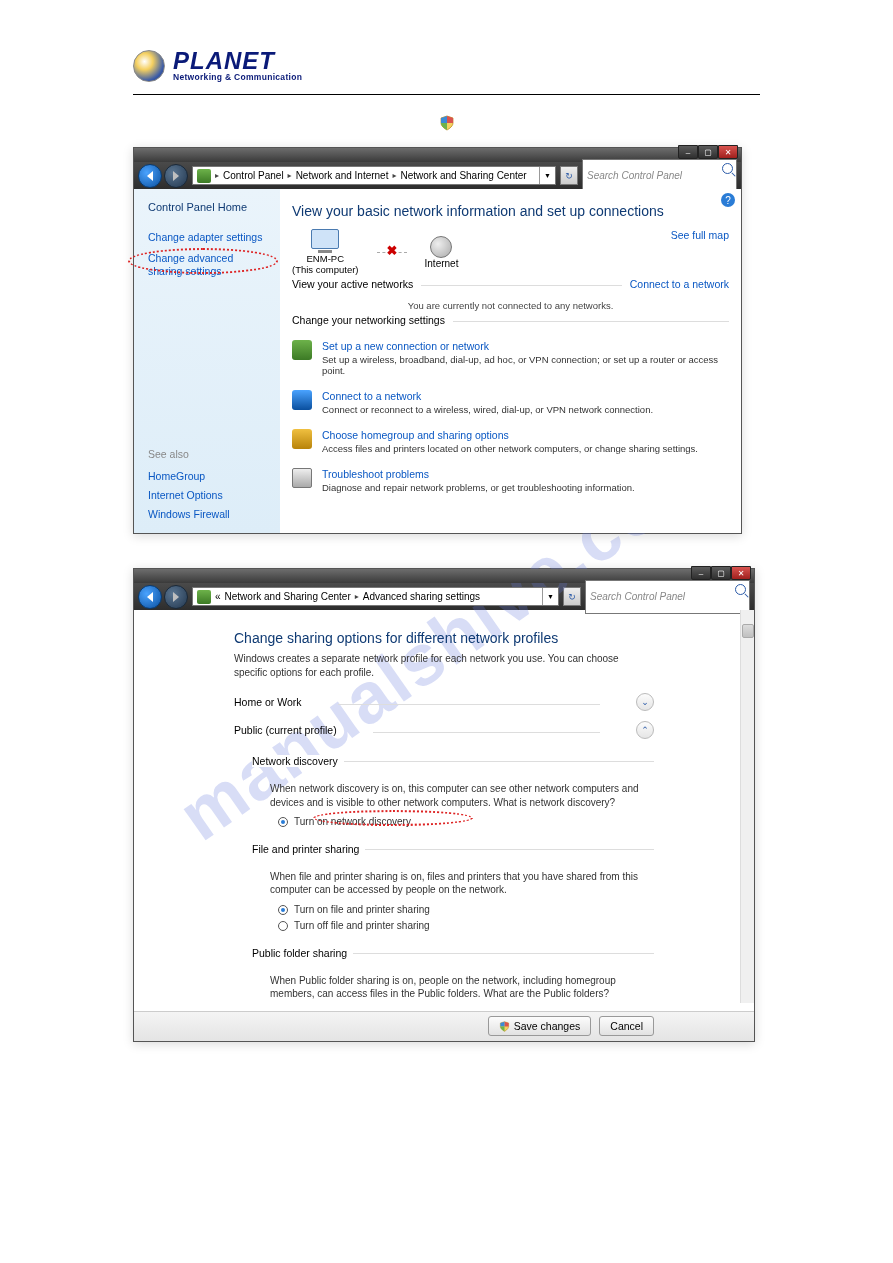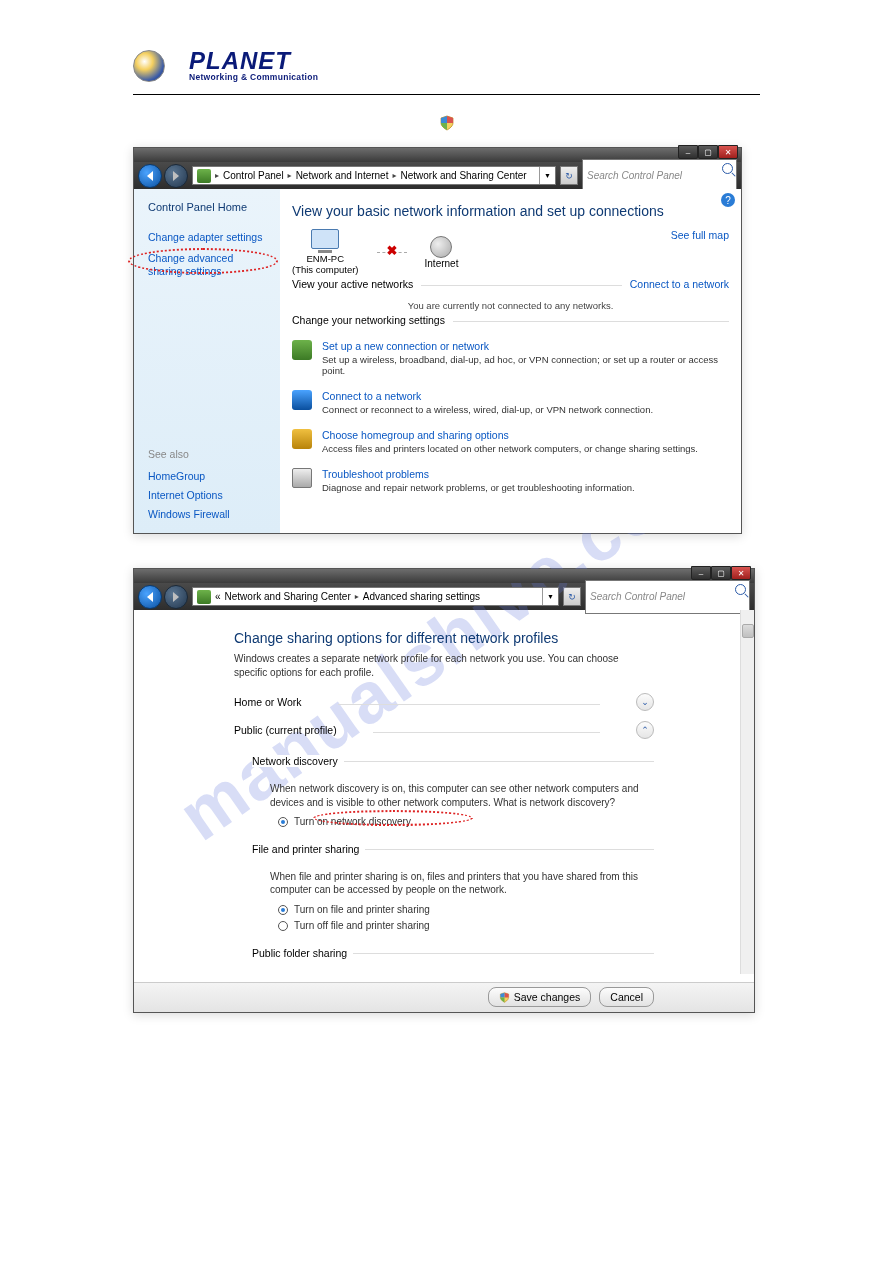--- a/index.html
+++ b/index.html
@@ -1,19 +1,19 @@
 <!DOCTYPE html>
 <html><head>
 <meta charset="utf-8">
 <style>
   * { box-sizing: border-box; }
   body { margin:0; background:#fff; font-family: "Segoe UI", Arial, sans-serif; width:893px; }
   .page { padding: 50px 133px 0 133px; }
   .header { border-bottom: 1px solid #000; padding-bottom: 12px; margin-bottom: 18px; }
-  .logo-wrap { display:flex; align-items:center; gap:24px; }
+  .logo-wrap { display:flex; align-items:center; gap:8px; }
   .logo-globe { width:32px; height:32px; border-radius:50%; background: radial-gradient(circle at 35% 35%, #fff, #f5d060 30%, #3a5ba8 70%, #1a2f6a); border:1px solid #888;}
   .logo-txt { display:flex; flex-direction:column; }
   .logo-main { font-weight:800; font-style:italic; color:#0a1a78; font-size:24px; letter-spacing:1px; line-height:0.9;}
   .logo-sub { font-size:8.5px; font-weight:700; color:#0a1a78; letter-spacing:0.3px;}
   .shield { display:inline-block; vertical-align:middle; }
 
   
   .win { border:1px solid #555; background:#fff; box-shadow: 0 2px 10px rgba(0,0,0,0.15); margin-bottom:34px;}
   .titlebar { height:14px; background: linear-gradient(#6d6d6d,#3a3a3a); position:relative;}
   .titlebar .ctrls { position:absolute; right:3px; top:-3px; display:flex; gap:0;}
@@ -80,21 +80,21 @@
   .chev-btn{width:18px;height:18px;border:1px solid #bbb;border-radius:50%;background:linear-gradient(#fcfcfc,#e5e5e5);display:flex;align-items:center;justify-content:center;font-size:9px;color:#2a5aa8;}
   .subsect{margin:2px 0 8px 18px;font-size:10.5px;}
   .subsect .rule{border-bottom:1px solid #ddd;margin:2px 0 6px 0;position:relative;}
   .subsect .rule span{position:relative;top:6px;background:#fff;padding-right:6px;}
   .subsect .body{margin-left:18px;font-size:10px;color:#333;line-height:1.35;}
   .radio-row{display:flex;align-items:center;gap:6px;margin:3px 0;font-size:10px;}
   .radio{width:10px;height:10px;border:1px solid #555;border-radius:50%;background:#fff;position:relative;}
   .radio.sel::after{content:"";position:absolute;left:2px;top:2px;width:4px;height:4px;background:#2a7cd6;border-radius:50%;}
   .red-circle2{position:absolute;left:35px;top:-5px;width:160px;height:16px;border:2.5px dotted #d22;border-radius:50%;pointer-events:none;}
   .btnbar{height:30px;background:linear-gradient(#f4f4f4,#e4e4e4);border-top:1px solid #ccc;display:flex;align-items:center;justify-content:flex-end;gap:8px;padding-right:100px;}
-  .btn{height:20px;padding:0 10px;background:linear-gradient(#fcfcfc,#e2e2e2);border:1px solid #999;border-radius:8px;font-size:10.5px;display:flex;align-items:center;gap:4px;}
+  .btn{height:20px;padding:0 10px;background:linear-gradient(#fcfcfc,#e2e2e2);border:1px solid #999;border-radius:3px;font-size:10.5px;display:flex;align-items:center;gap:4px;}
   .btn .shield-s{width:11px;height:11px;}
   .scrollbar-stub{position:absolute;right:0;top:0;width:14px;height:100%;background:#f0f0f0;border-left:1px solid #ddd;}
   .scroll-thumb{position:absolute;left:1px;top:14px;width:12px;height:14px;background:linear-gradient(#dcdcdc,#c0c0c0);border:1px solid #aaa;border-radius:2px;}
 
   
   .wm{position:absolute;left:50%;top:600px;transform:translate(-50%,0) rotate(-35deg);font-size:72px;font-weight:600;color:rgba(100,120,220,0.25);pointer-events:none;white-space:nowrap;letter-spacing:2px;}
   .page{position:relative;}
 
 </style>
 </head>
@@ -305,20 +305,23 @@
                 <span class="radio"></span>
                 <span>Turn off file and printer sharing</span>
               </div>
             </div>
           </div>
         </div>
 
         <div class="subsect">
           <div class="rule"><span>Public folder sharing</span></div>
           <div style="height:14px;"></div>
+          <div class="body" style="padding-bottom:2px;">
+            <span>When Public folder sharing is on, people on the network, including homegroup members, can access files in the Public folders. </span><a>What are the Public folders?</a>
+          </div>
         </div>
       </div>
       <div class="btnbar">
         <div class="btn">
           <svg class="shield-s" viewBox="0 0 16 16">
               <path d="M8 1 L14 3 V8 C14 12 8 15 8 15 C8 15 2 12 2 8 V3 Z" fill="#f5d060" stroke="#b8830a" stroke-width="0.7"></path>
               <path d="M8 1 L14 3 V8 L8 8 Z" fill="#d9534f"></path>
               <path d="M8 8 L2 8 V3 L8 1 Z" fill="#3c8ad6"></path>
               <path d="M8 8 L8 15 C8 15 2 12 2 8 Z" fill="#6db24a"></path>
             </svg>

